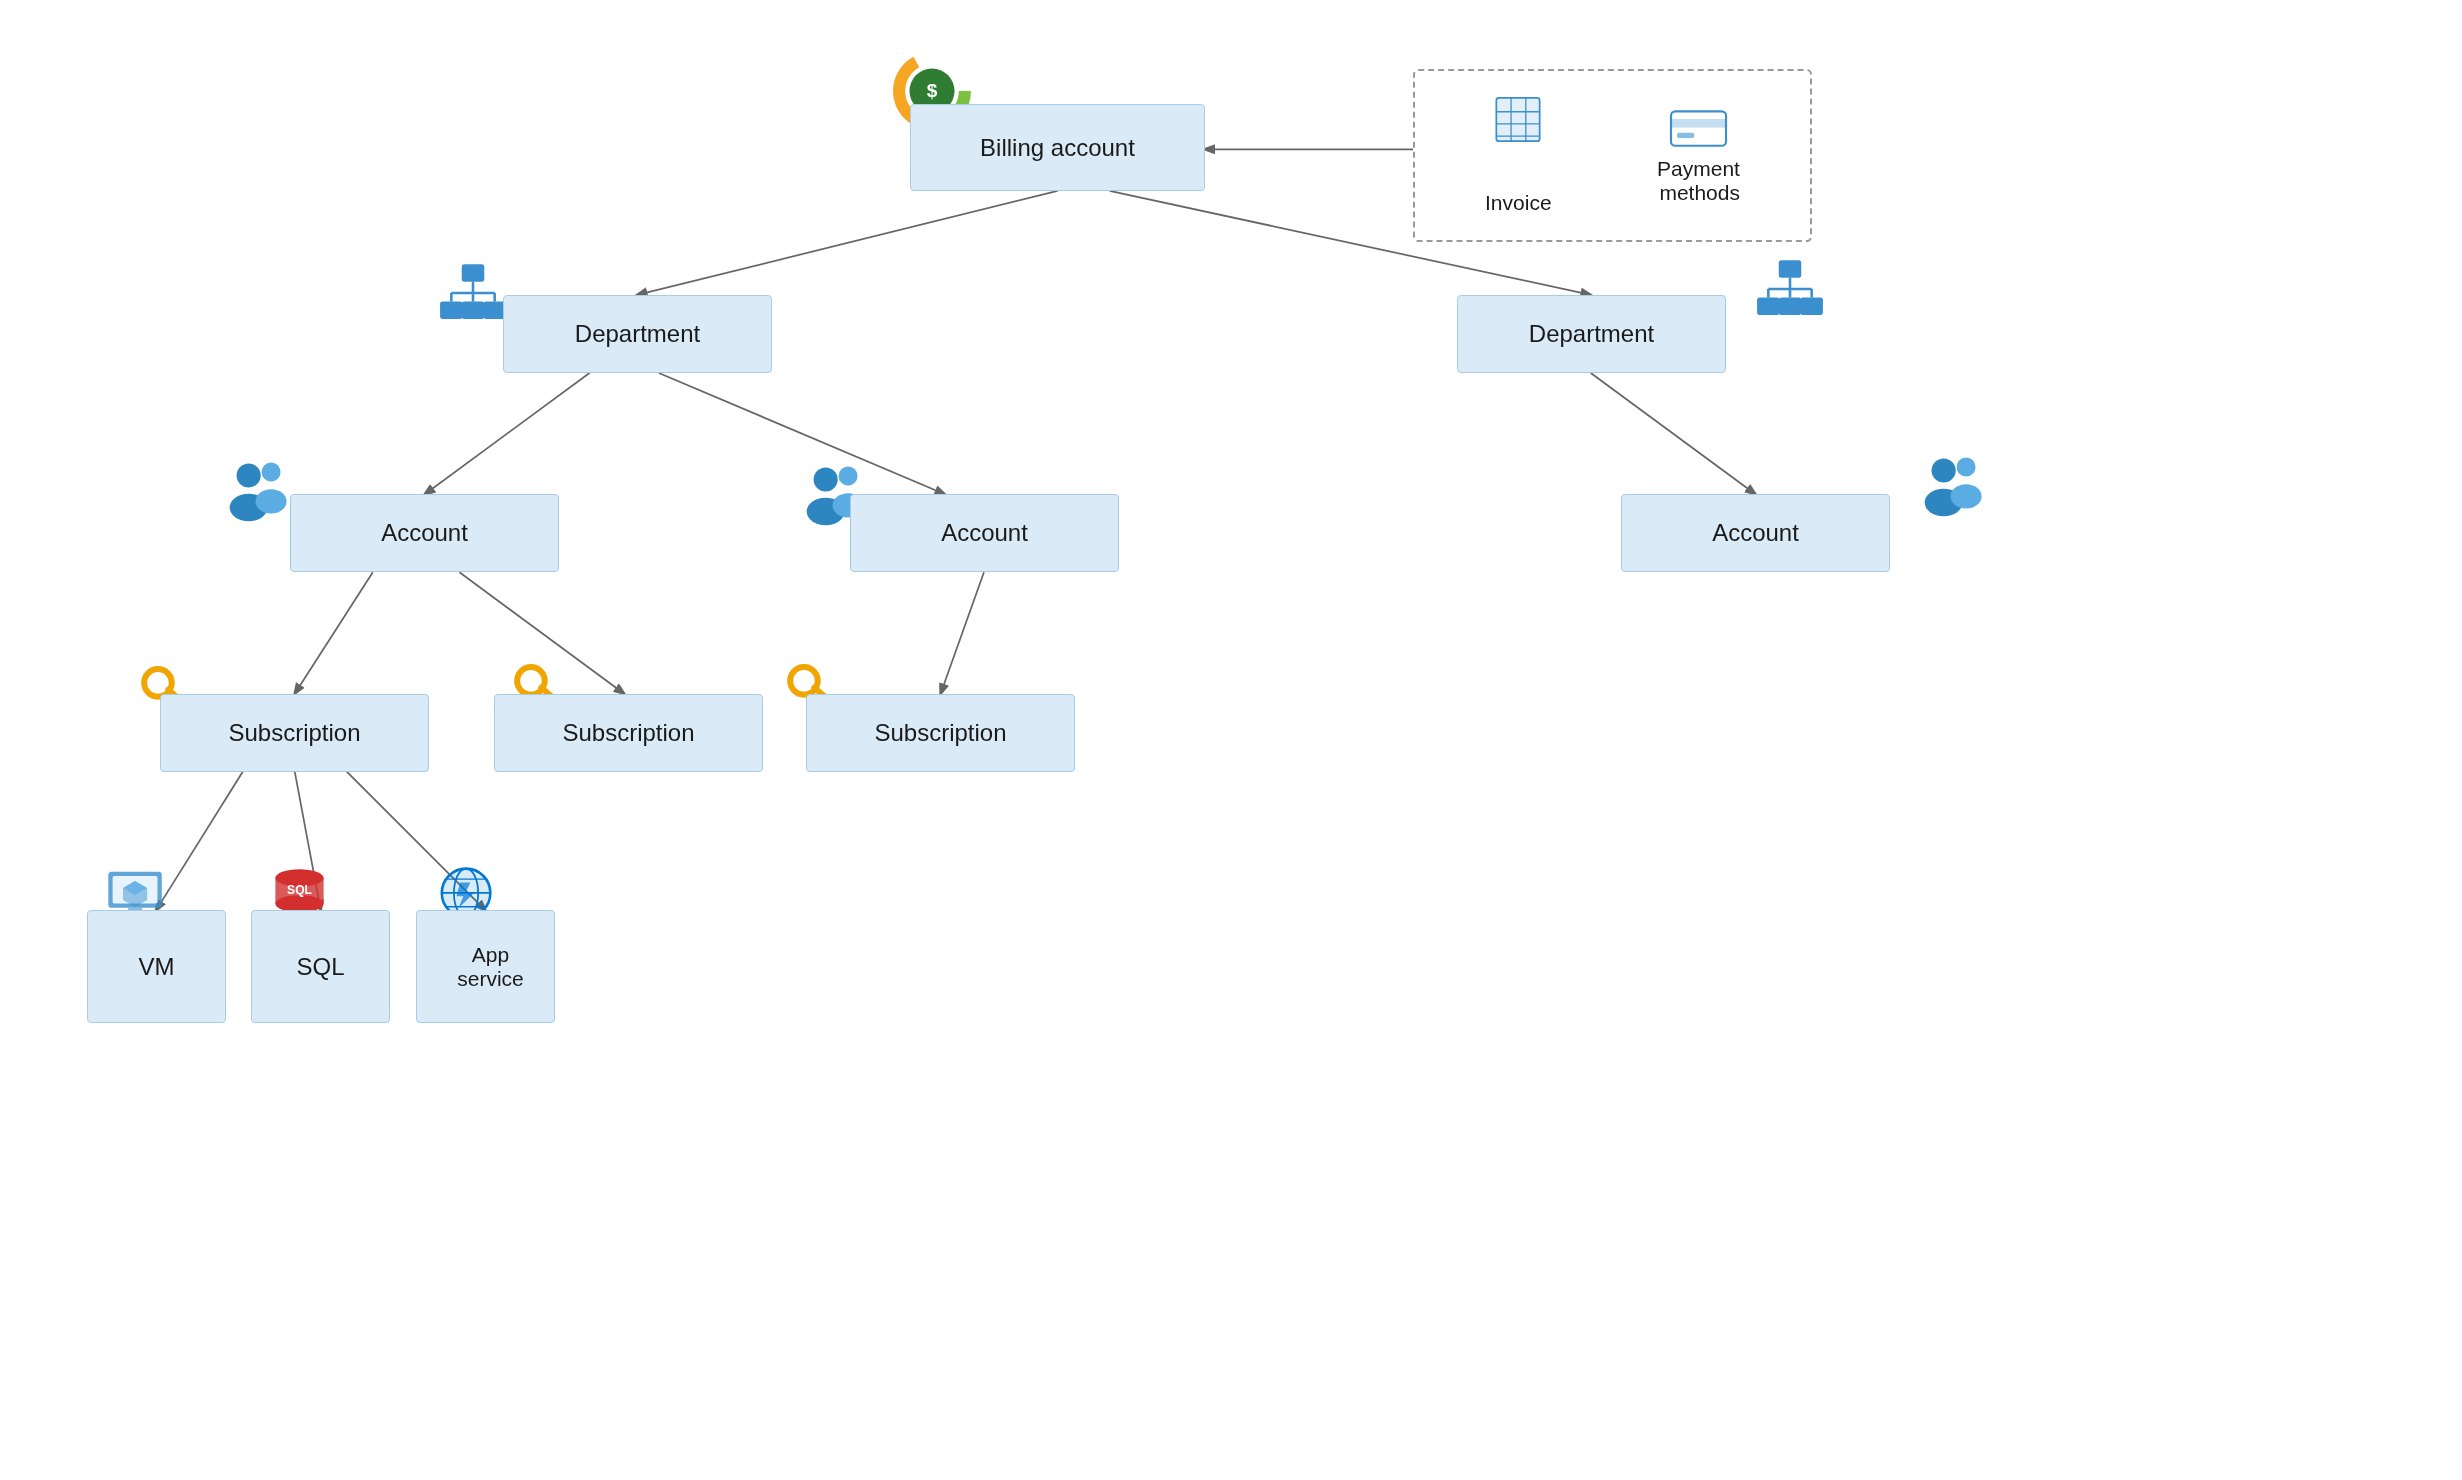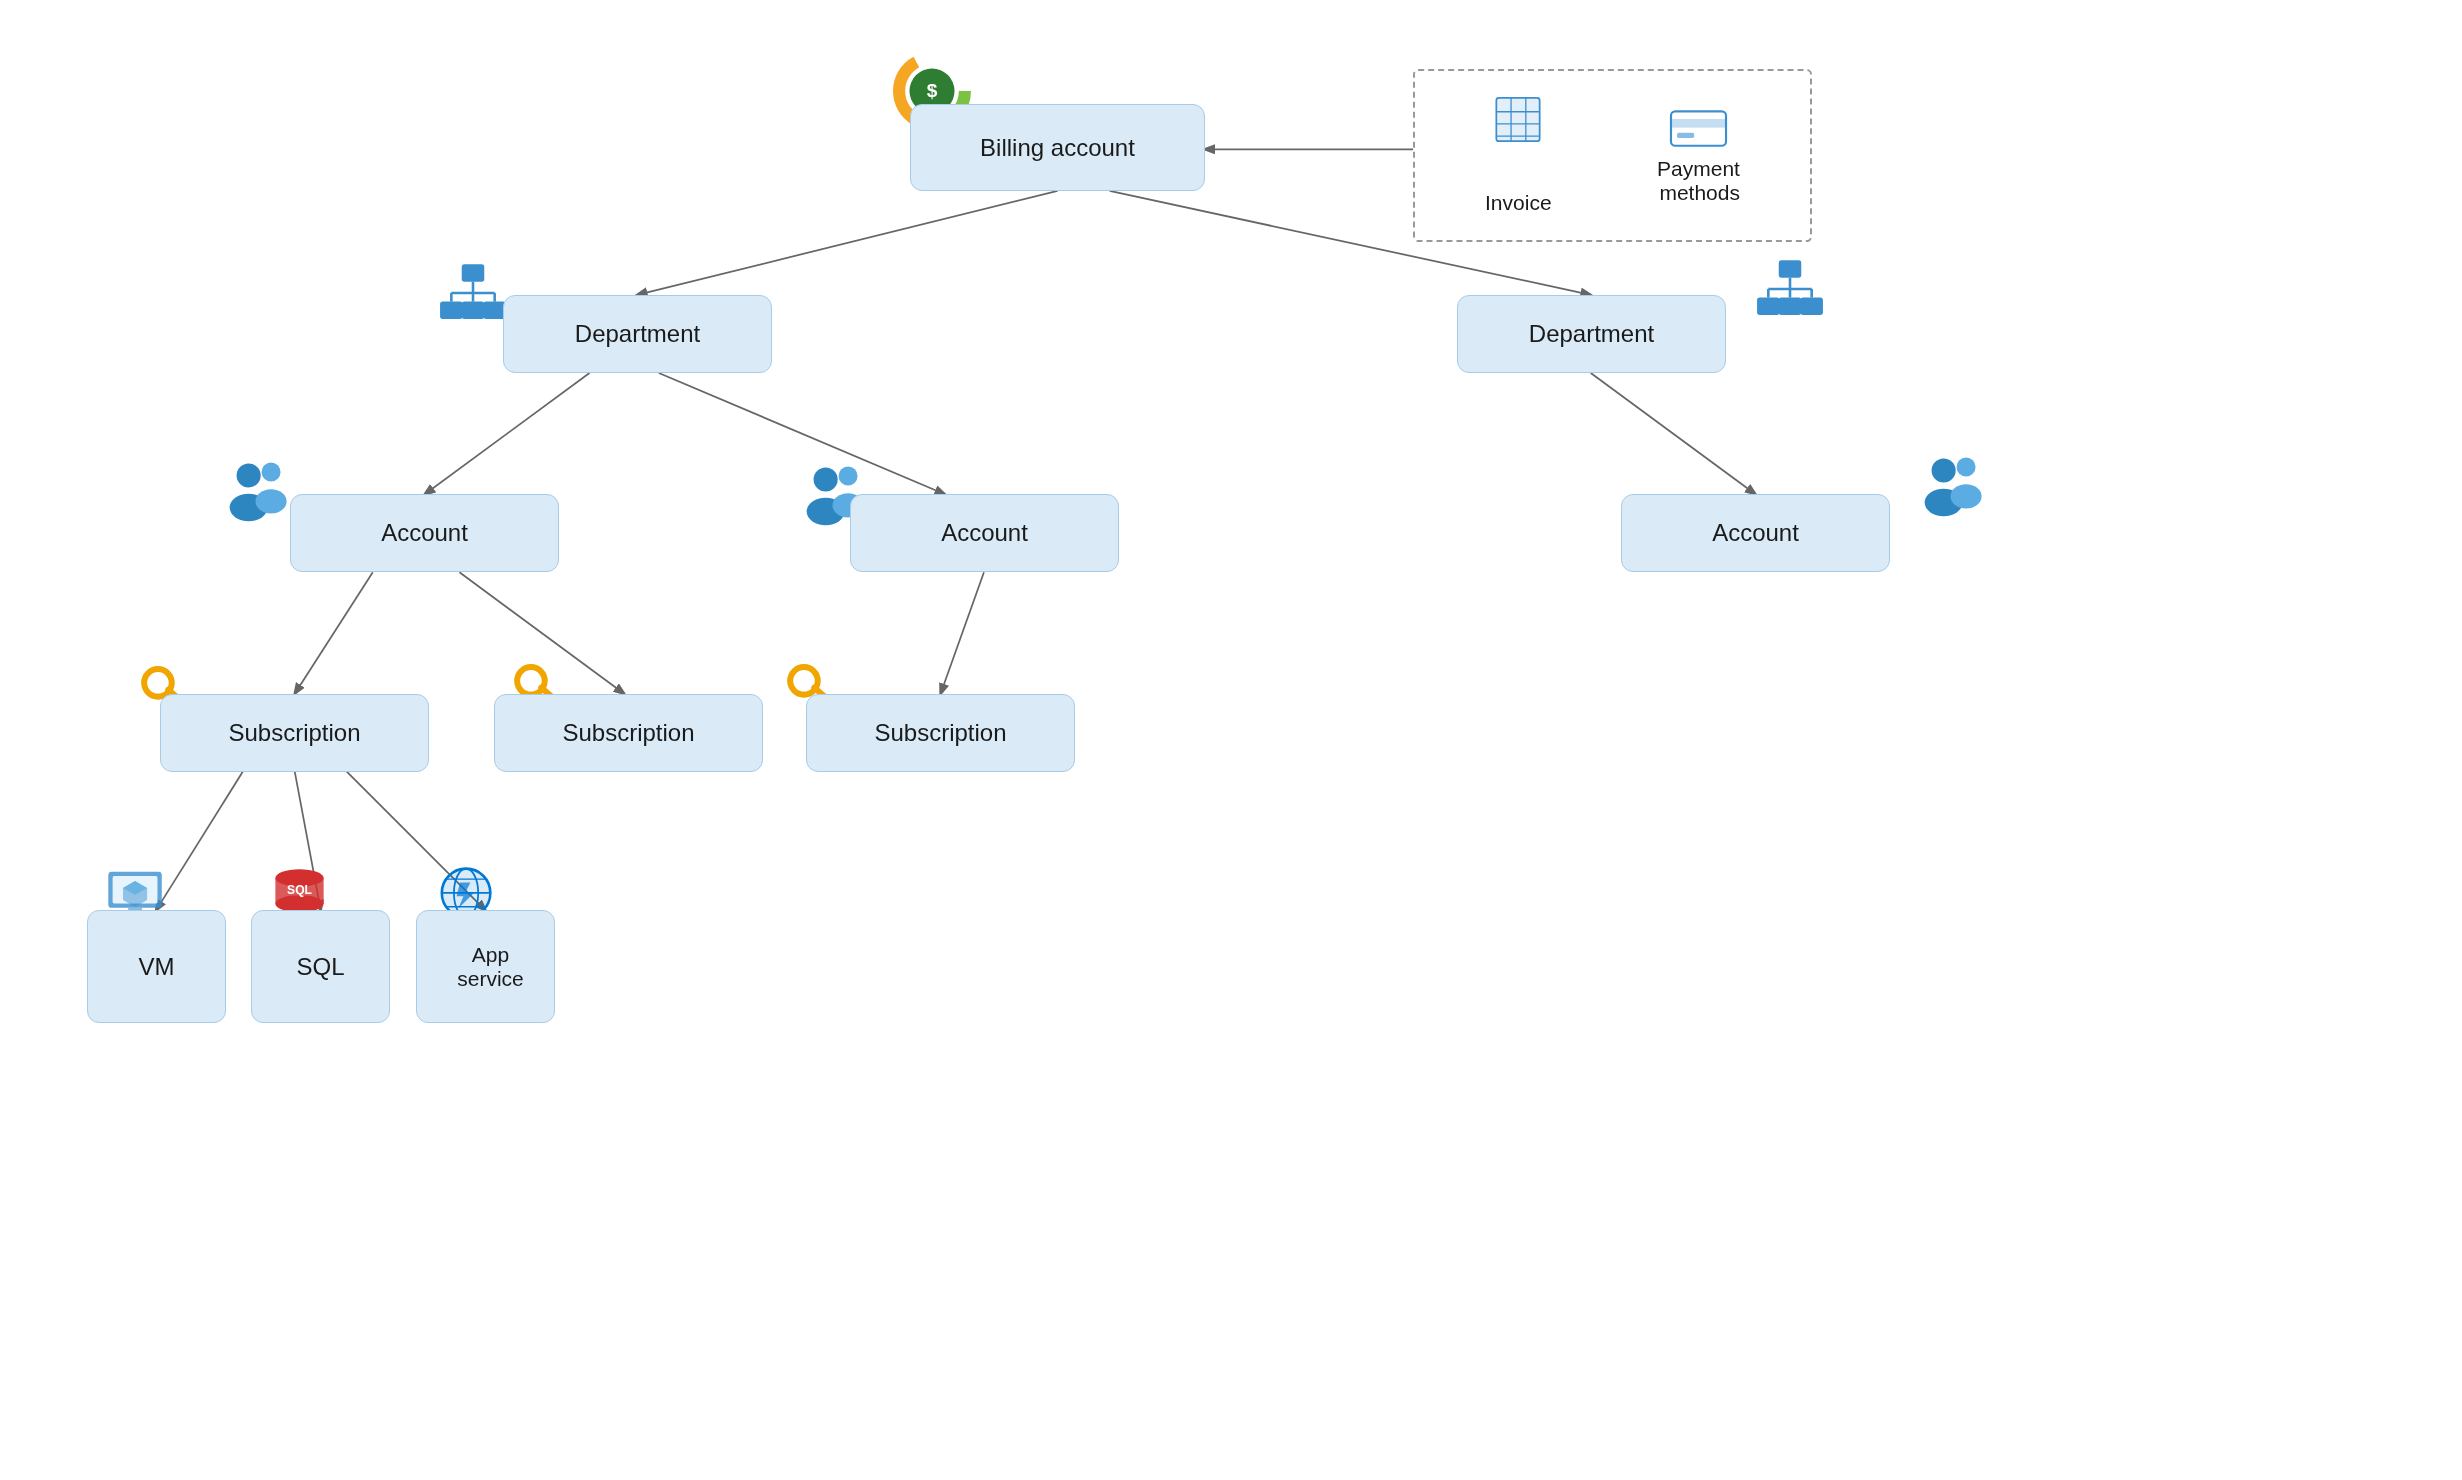--- a/index.html
+++ b/index.html
@@ -17,21 +17,21 @@
       top: 0; left: 0;
       width: 2462px;
       height: 1481px;
     }
 
     
     .node {
       position: absolute;
       background: #daeaf7;
       border: 1.3px solid #a8cce8;
-      border-radius: 12px;
+      border-radius: 4px;
       display: flex;
       align-items: center;
       justify-content: center;
       font-size: 24px;
       font-weight: 500;
       color: #1a1a1a;
       text-align: center;
     }
 
     

